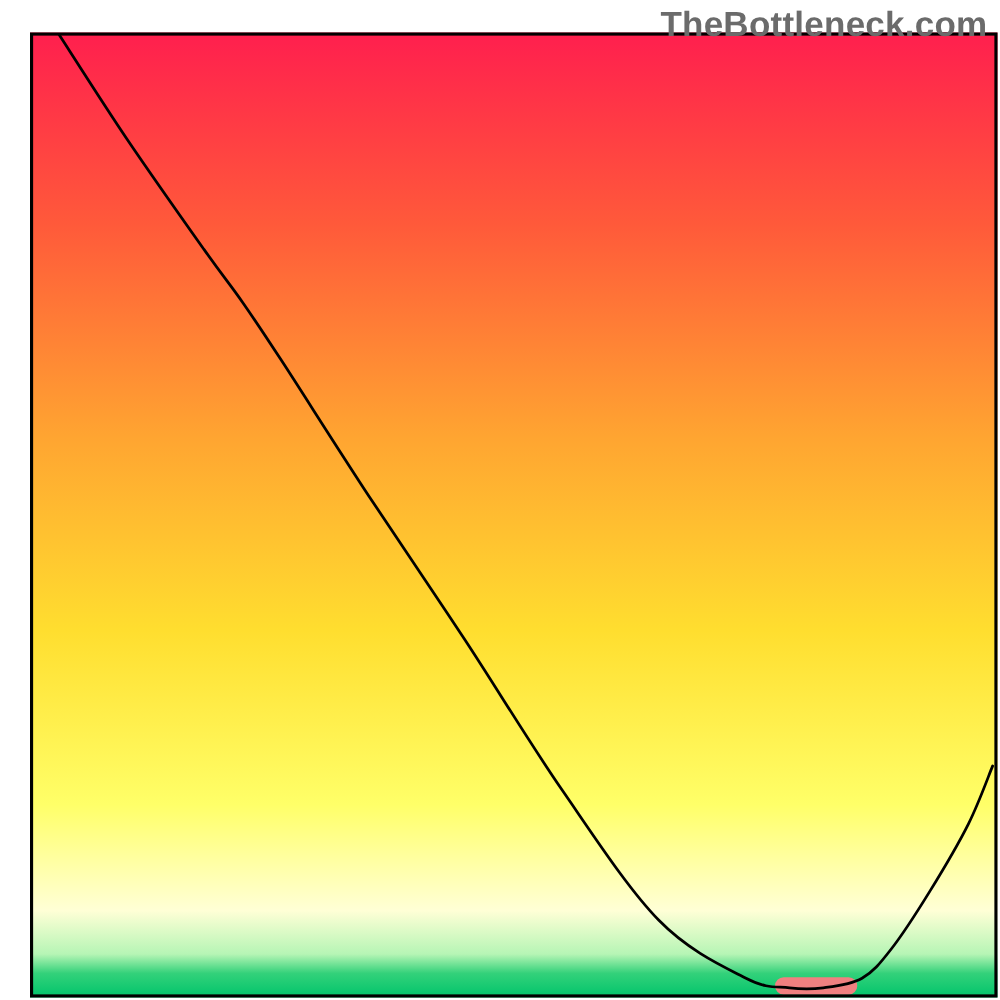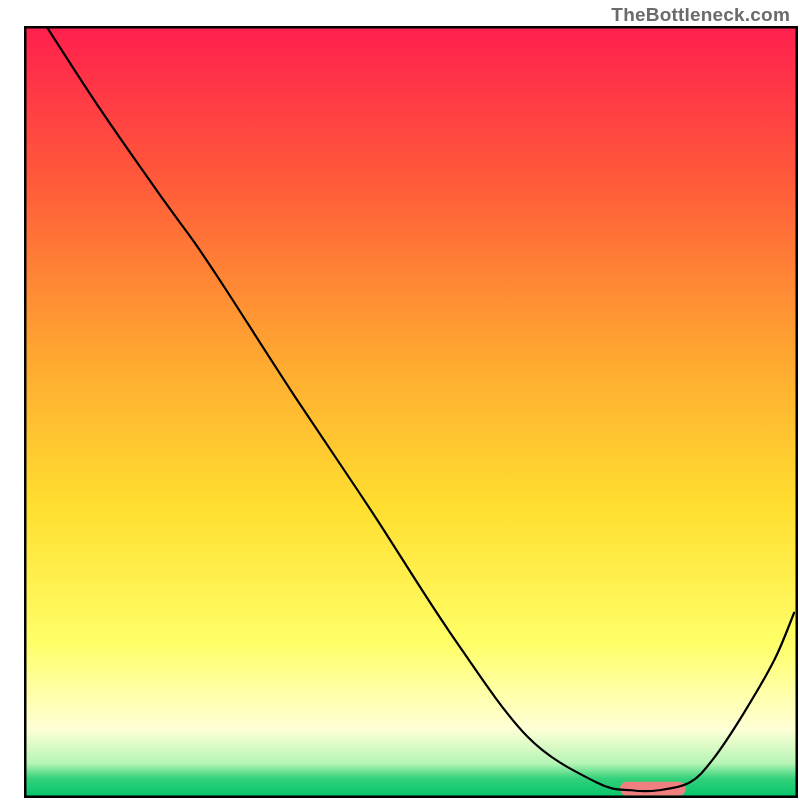--- a/index.html
+++ b/index.html
@@ -3,21 +3,21 @@
 <meta charset="utf-8">
 <style>
   * { margin: 0; padding: 0; box-sizing: border-box; }
   html, body { width: 800px; height: 800px; overflow: hidden; background: #fff; }
   .wrap { position: relative; width: 800px; height: 800px; }
   .watermark {
     position: absolute;
     top: 4px;
     right: 10px;
     font-family: Arial, Helvetica, sans-serif;
-    font-size: 19px;
+    font-size: 28px;
     font-weight: bold;
     color: #6b6b6b;
     letter-spacing: 0.2px;
   }
   svg { display: block; }
 </style>
 </head>
 <body>
 
 <div class="wrap">

